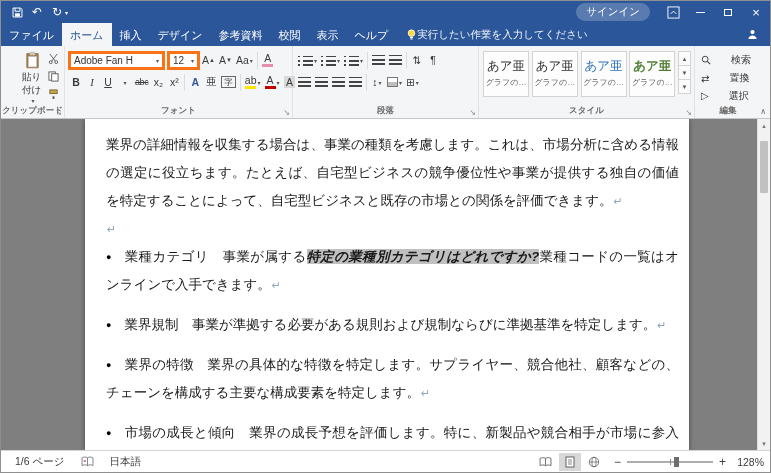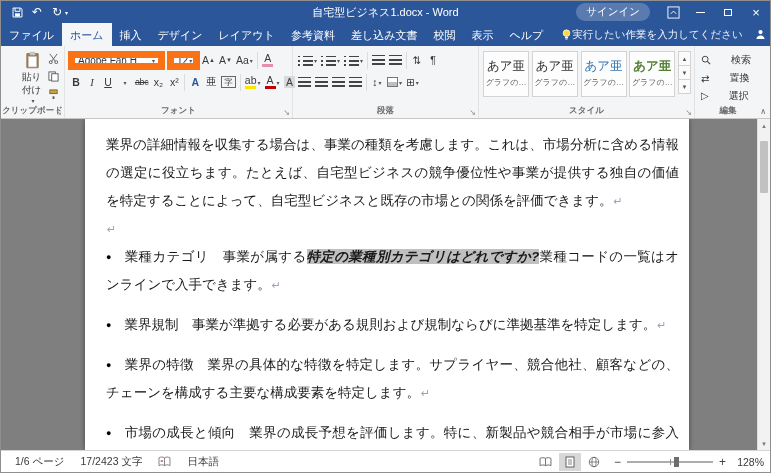--- a/index.html
+++ b/index.html
@@ -31,21 +31,21 @@
   .ribbon{height:73px;background:#f4f5f7;border-bottom:1px solid #c6c6c6;display:flex;position:relative;flex:0 0 auto;}
   .group{position:relative;padding:3px 3px 14px;border-right:1px solid #e2e2e2;display:flex;}
   .group-label{position:absolute;bottom:1px;left:0;right:0;text-align:center;font-size:8.5px;color:#6b6b6b;font-weight:bold;}
   .launcher{position:absolute;bottom:1px;right:2px;font-size:8px;color:#8a8886;line-height:1;cursor:default;}
   .rib-collapse{position:absolute;bottom:2px;right:4px;font-size:8px;color:#666;}
   .rows{display:flex;flex-direction:column;}
   .rrow{display:flex;align-items:center;height:22px;}
   .sbtn{min-width:16px;height:20px;display:flex;align-items:center;justify-content:center;font-size:10.5px;color:#3b3a39;padding:0 2px;cursor:default;}
   .dd{font-size:6px;color:#555;margin-left:1px;}
   .vdiv{width:1px;height:17px;background:#dcdcdc;margin:0 2px;}
-  .combo{display:flex;align-items:center;justify-content:space-between;height:19px;background:#fff;border:7px solid #f97316;font-size:10px;padding:0 3px;color:#333;white-space:nowrap;overflow:hidden;}
+  .combo{display:flex;align-items:center;justify-content:space-between;height:19px;background:#fff;border:3px solid #f97316;font-size:10px;padding:0 3px;color:#333;white-space:nowrap;overflow:hidden;}
   
   .g-clip{width:64px;padding-left:21px;}
   .paste-big{width:38px;display:flex;flex-direction:column;align-items:center;justify-content:flex-start;padding-top:2px;}
   .paste-big .plabel{font-size:9.5px;color:#333;margin-top:2px;}
   .clip-col{display:flex;flex-direction:column;margin-left:2px;}
   .clip-col .sbtn{height:18px;}
   
   .g-font{width:228px;}
   .lb{font-weight:700;}
   .lit{font-style:italic;font-family:"Liberation Serif","DejaVu Serif",serif;}
@@ -120,21 +120,20 @@
         <svg width="13" height="13" viewBox="0 0 16 16">
           <path d="M2.5 2.5h9.5l1.5 1.5v9.5H2.5z" fill="none" stroke="#fff" stroke-width="1.2"></path>
           <path d="M5 2.5v4h6v-4" fill="none" stroke="#fff" stroke-width="1.2"></path>
           <rect x="5" y="9" width="6" height="4" fill="#fff"></rect>
         </svg>
       </div>
       <div class="qat-btn">↶</div>
       <div class="qat-btn">↻</div>
       <div class="qat-dd">▾</div>
     </div>
-    <div class="wtitle">自宅型ビジネス1.docx - Word</div>
     <div class="tb-right">
       <div class="signin">サインイン</div>
       <div class="win-icon">
         <svg width="13" height="13" viewBox="0 0 14 14">
           <rect x="1" y="1" width="12" height="12" fill="none" stroke="#fff"></rect>
           <path d="M4 8.5 7 5.5 10 8.5" fill="none" stroke="#fff"></path>
         </svg>
       </div>
       <div class="win-btn">
           <span class="min-glyph"></span>
@@ -144,23 +143,21 @@
         </div>
       <div class="win-btn">×</div>
     </div>
   </div>
 
   <div class="tabrow">
     <div class="tab">ファイル</div>
     <div class="tab active">ホーム</div>
     <div class="tab">挿入</div>
     <div class="tab">デザイン</div>
-    <div class="tab">レイアウト</div>
     <div class="tab">参考資料</div>
-    <div class="tab">差し込み文書</div>
     <div class="tab">校閲</div>
     <div class="tab">表示</div>
     <div class="tab">ヘルプ</div>
     <div class="tellme">
       <span>
         <svg width="11" height="12" viewBox="0 0 12 13">
           <circle cx="6" cy="4.5" r="3.6" fill="#ffd83d" stroke="#fff" stroke-width=".8"></circle>
           <rect x="4.4" y="8.6" width="3.2" height="1.4" fill="#fff"></rect>
           <rect x="4.8" y="10.4" width="2.4" height="1" fill="#fff"></rect>
         </svg>
@@ -415,21 +412,20 @@
     </div>
     <div class="vscroll">
       <div class="vs-arrow">▲</div>
       <div class="vs-thumb"></div>
       <div class="vs-arrow bottom">▼</div>
     </div>
   </div>
 
   <div class="statusbar">
     <div class="sb-item">1/6 ページ</div>
-    <div class="sb-item">17/2423 文字</div>
     <div class="sb-item">
       <svg width="13" height="11" viewBox="0 0 14 12">
         <path d="M1 2c2-1.2 4-1.2 6 0 2-1.2 4-1.2 6 0v8.5c-2-1.2-4-1.2-6 0-2-1.2-4-1.2-6 0z" fill="#fff" stroke="#5a5a5a" stroke-width=".8"></path>
         <line x1="7" y1="2" x2="7" y2="10.5" stroke="#5a5a5a" stroke-width=".8"></line>
         <path d="M3 4.5 5 6.5M5 4.5 3 6.5" stroke="#b23a3a" stroke-width=".9"></path>
       </svg>
     </div>
     <div class="sb-item">日本語</div>
     <div class="sb-right">
       <div class="vbtn">

